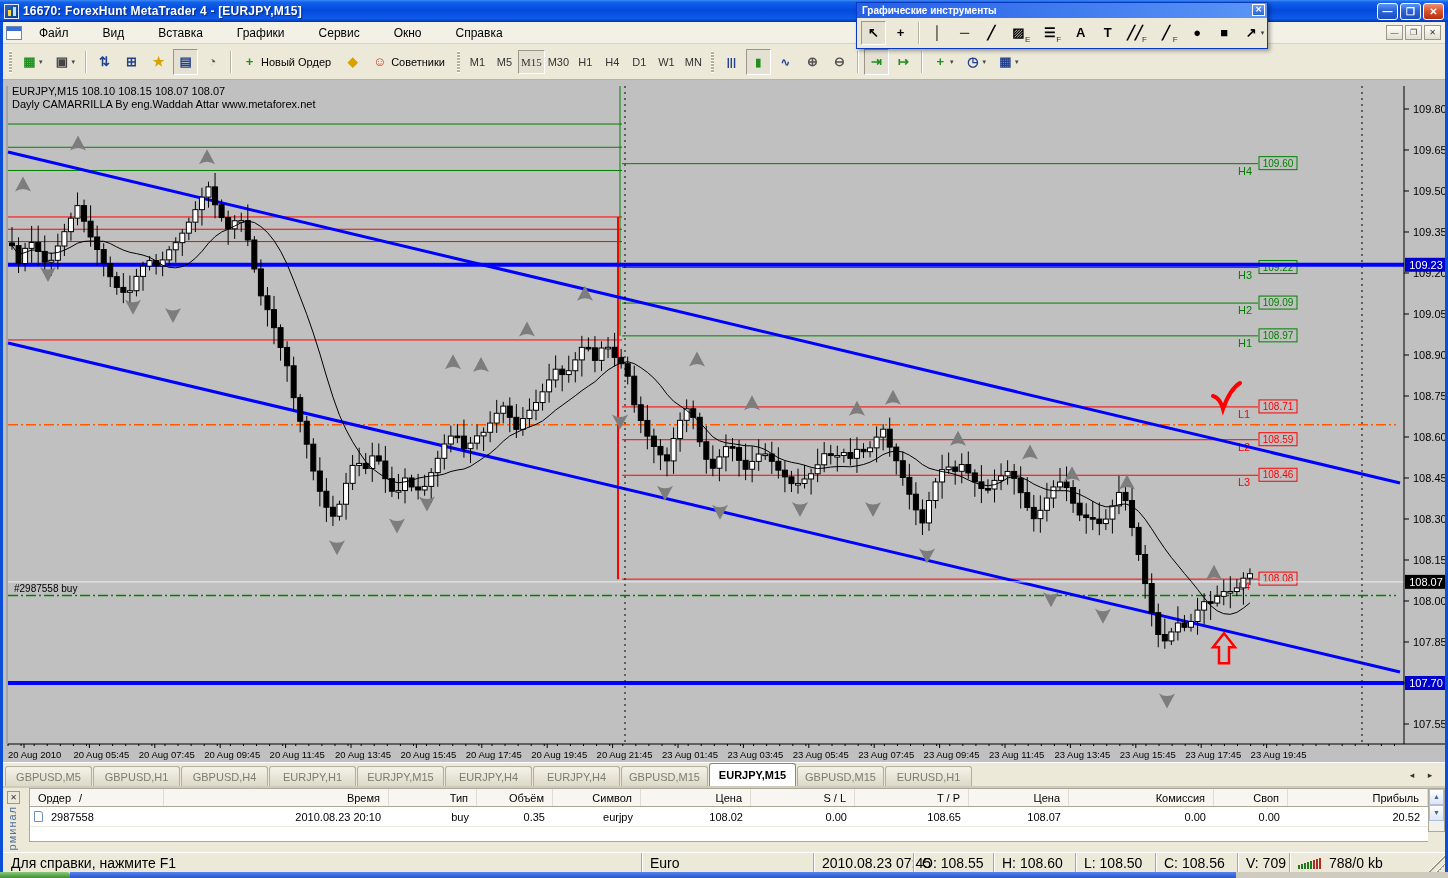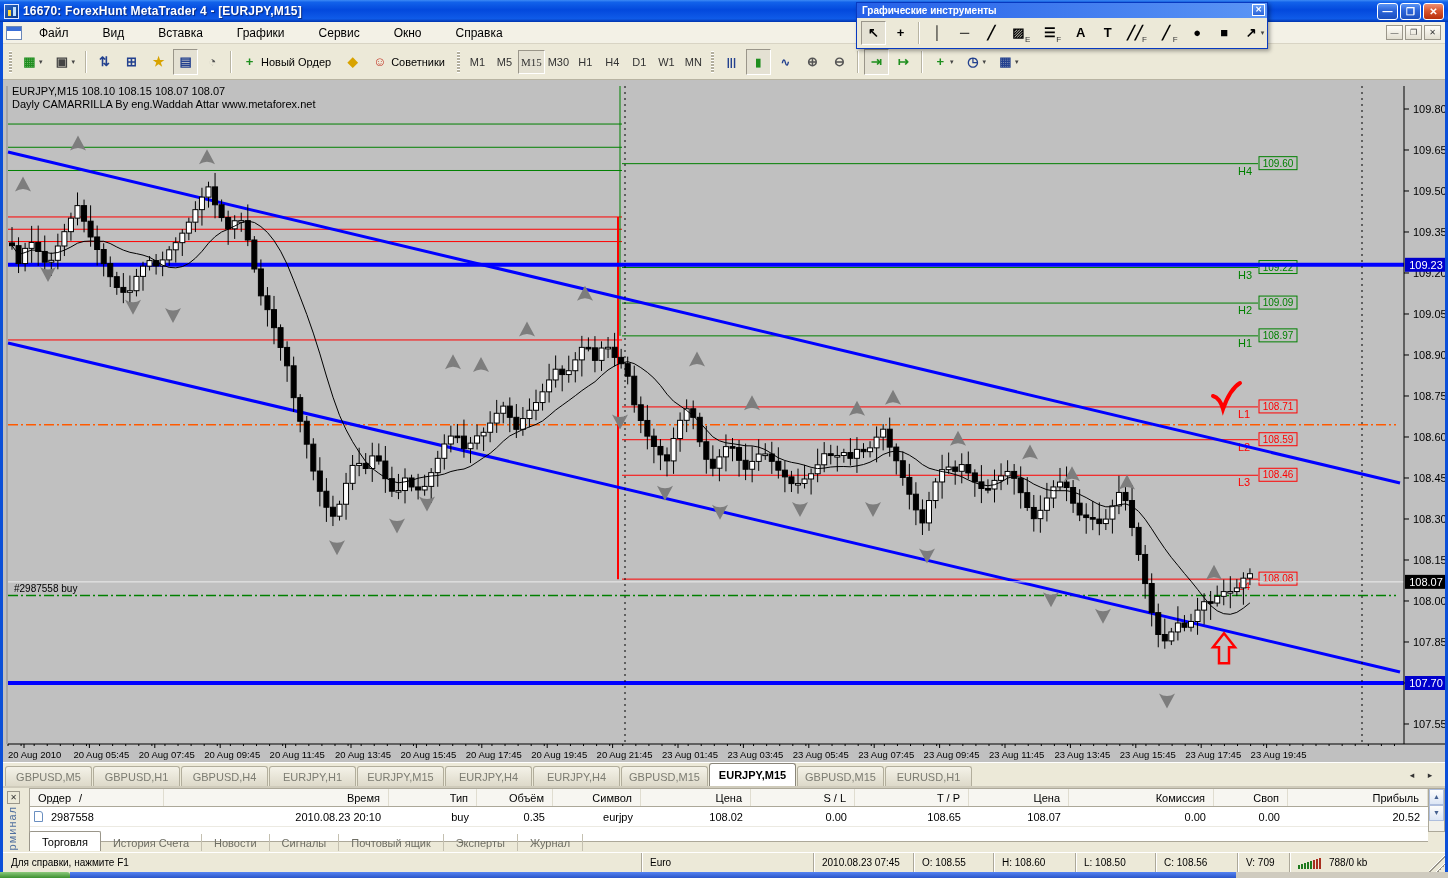--- a/index.html
+++ b/index.html
@@ -62,21 +62,21 @@
 .trow{height:20px;border-bottom:1px solid #eceae2;}
 .trow>div{display:flex;align-items:center;justify-content:flex-end;padding:0 8px;font-size:11px;color:#000;}
 .trow>div:first-child{justify-content:flex-start;padding-left:4px;gap:8px;}
 .order-icon{width:9px;height:11px;border:1px solid #6a8fc0;background:#fff;border-radius:0 3px 0 0;flex:none;}
 .term-scroll{position:absolute;right:0;top:0;width:17px;height:44px;background:#f2f1ea;border:1px solid #aca899;display:flex;flex-direction:column;}
 .sbtn{height:16px;background:linear-gradient(#fdfdfb,#dce6f5);border:1px solid #aebedd;font-size:7px;color:#44608f;text-align:center;line-height:14px;}
 .term-tabs{position:absolute;left:26px;bottom:1px;right:0;height:21px;display:flex;align-items:flex-end;}
 .term-tab{padding:3px 12px;font-size:11px;color:#6e6e64;border-right:1px solid #c4c0b0;height:17px;display:flex;align-items:center;}
 .term-tab.active{background:#fff;color:#000;border:1px solid #9a968a;border-bottom:none;height:20px;font-weight:normal;border-radius:2px 2px 0 0;}
 
-.statusbar{position:absolute;left:3px;top:852px;width:1442px;height:20px;background:#ece9d8;border-top:1px solid #fff;display:flex;align-items:stretch;z-index:6;font-size:10px;}
+.statusbar{position:absolute;left:3px;top:852px;width:1442px;height:20px;background:#ece9d8;border-top:1px solid #fff;display:flex;align-items:stretch;z-index:6;font-size:14px;}
 .scell{display:flex;align-items:center;padding-left:8px;border-left:1px solid #aca899;box-shadow:inset 1px 0 0 #fff;white-space:nowrap;}
 .scell.help{flex:1;border-left:none;box-shadow:none;}
 .net-bars{display:flex;align-items:flex-end;gap:1px;height:12px;margin-right:8px;}
 .net-bars i{width:2px;}
 .sgrip{width:16px;background:linear-gradient(135deg,transparent 0 50%,#fff 50% 54%,#9a968a 54% 58%,transparent 58% 72%,#fff 72% 76%,#9a968a 76% 80%,transparent 80%);}
 
 .sliver{position:absolute;left:0;top:872px;width:1448px;height:6px;display:flex;}
 .sl-start{width:70px;background:linear-gradient(#8cc97c,#3c8f2f);border-radius:0 3px 0 0;}
 .sl-task{flex:1;background:linear-gradient(#5583f2,#2a55c8);}
 .sl-tray{width:212px;background:#cfcbbf;}
@@ -1009,30 +1009,20 @@
       <div>108.07</div>
       <div>0.00</div>
       <div>0.00</div>
       <div>20.52</div>
     </div>
   </div>
   <div class="term-scroll">
     <div class="sbtn">▲</div>
     <div class="sbtn">▼</div>
   </div>
-  <div class="term-tabs">
-
-  <div class="term-tab active">Торговля</div>
-      <div class="term-tab">История Счета</div>
-      <div class="term-tab">Новости</div>
-      <div class="term-tab">Сигналы</div>
-      <div class="term-tab">Почтовый ящик</div>
-      <div class="term-tab">Эксперты</div>
-      <div class="term-tab">Журнал</div>
-    </div>
 </div>
 
 <div class="statusbar">
   <div class="scell help">Для справки, нажмите F1</div>
   <div class="scell" style="width:124px;">Euro</div>
   <div class="scell" style="width:100px;margin-left:48px;">2010.08.23 07:45</div>
   <div class="scell" style="width:80px;">O: 108.55</div>
   <div class="scell" style="width:82px;">H: 108.60</div>
   <div class="scell" style="width:80px;">L: 108.50</div>
   <div class="scell" style="width:82px;">C: 108.56</div>

